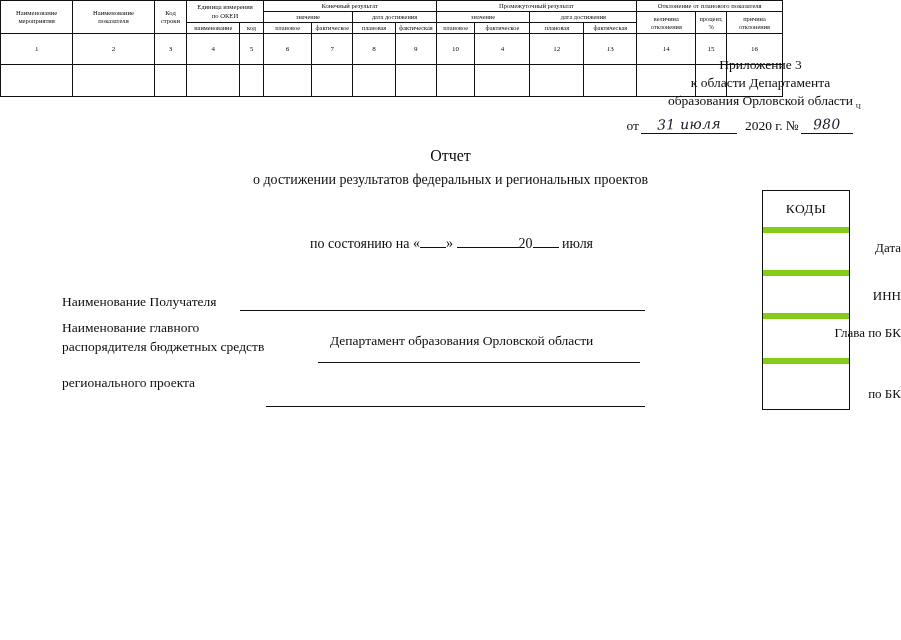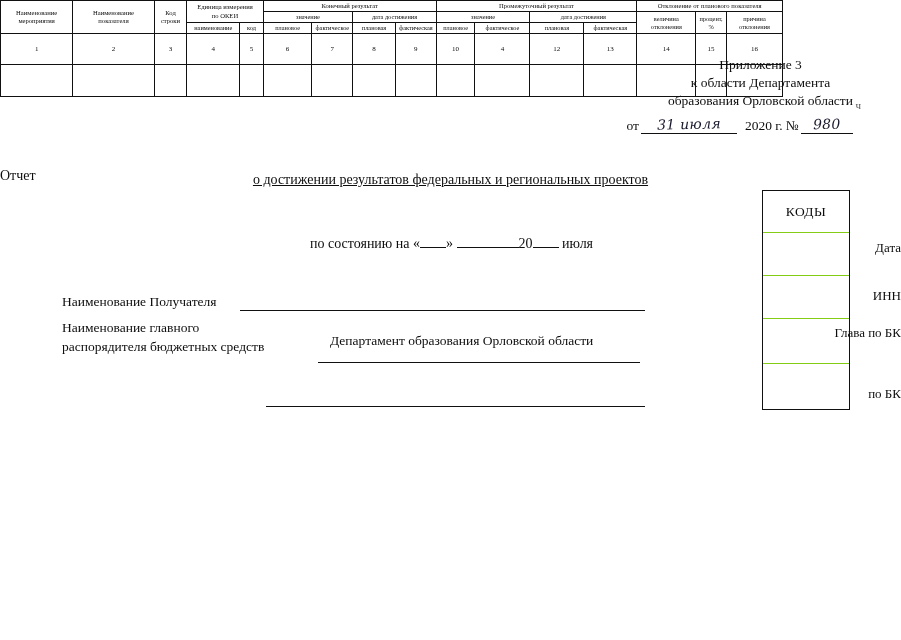--- a/index.html
+++ b/index.html
@@ -28,22 +28,22 @@
     font-style:italic;
     font-size:14px;
     color:#1a1a2e;
     transform:rotate(-1.5deg);
     display:inline-block;
     letter-spacing:.3px;
   }
   .u-line{border-bottom:1px solid #111;display:inline-block;text-align:center;}
 
   
-  #doc-title{left:0;right:0;top:168px;text-align:left;font-size:14px;}
-  #doc-subtitle{left:0;right:0;top:172px;text-align:center;font-size:14px;text-decoration:underline;}
+  #doc-title{left:0;right:0;top:147px;text-align:center;font-size:16px;}
+  #doc-subtitle{left:0;right:0;top:172px;text-align:center;font-size:14px;}
 
   
   #asof{left:310px;top:236px;font-size:14px;white-space:nowrap;}
   .blank-s{display:inline-block;border-bottom:1px solid #111;width:26px;}
   .blank-m{display:inline-block;border-bottom:1px solid #111;width:62px;}
 
   
   .field-label{font-size:13.5px;line-height:1.38;}
   #lbl-recipient{left:62px;top:277px;margin-top:16px;}
   #lbl-manager{left:62px;top:319px;}
@@ -51,21 +51,21 @@
 
   #val-manager{left:330px;top:333px;font-size:13.5px;white-space:nowrap;}
 
   .rule{background:#111;height:1px;}
   #rule-1{left:240px;top:310px;width:405px;}
   #rule-2{left:318px;top:362px;width:322px;}
   #rule-3{left:266px;top:406px;width:379px;}
 
   
   #codes-box{left:762px;top:190px;width:86px;height:218px;border:1px solid #111;}
-  #codes-box .crow{border-bottom:1px solid #84cc16;box-sizing:border-box;}
+  #codes-box .crow{border-bottom:6px solid #84cc16;box-sizing:border-box;}
   #codes-box .crow:last-child{border-bottom:none;}
   #codes-box .crow.r0{height:42px;display:flex;align-items:center;justify-content:center;
                       font-size:13.5px;letter-spacing:.4px;}
   #codes-box .crow.r1{height:43px;}
   #codes-box .crow.r2{height:43px;}
   #codes-box .crow.r3{height:45px;}
   #codes-box .crow.r4{height:44px;}
 
   .code-label{position:absolute;right:0;font-size:13px;white-space:nowrap;text-align:right;}
   #cl-date{top:240px;width:756px;}
@@ -114,20 +114,21 @@
   </div>
 
   <div class="abs field-label" id="lbl-recipient">Наименование Получателя</div>
 
   <div class="abs field-label" id="lbl-manager">
     <div>Наименование главного</div>
     <div>распорядителя бюджетных средств</div>
   </div>
 
   <div class="abs field-label" id="lbl-result">
+    <div>регионального проекта</div>
   </div>
 
   <div class="abs" id="val-manager">Департамент образования Орловской области</div>
 
   <div class="abs rule" id="rule-1"></div>
   <div class="abs rule" id="rule-2"></div>
   <div class="abs rule" id="rule-3"></div>
 
   <div class="abs" id="codes-box">
     <div class="crow r0">КОДЫ</div>

